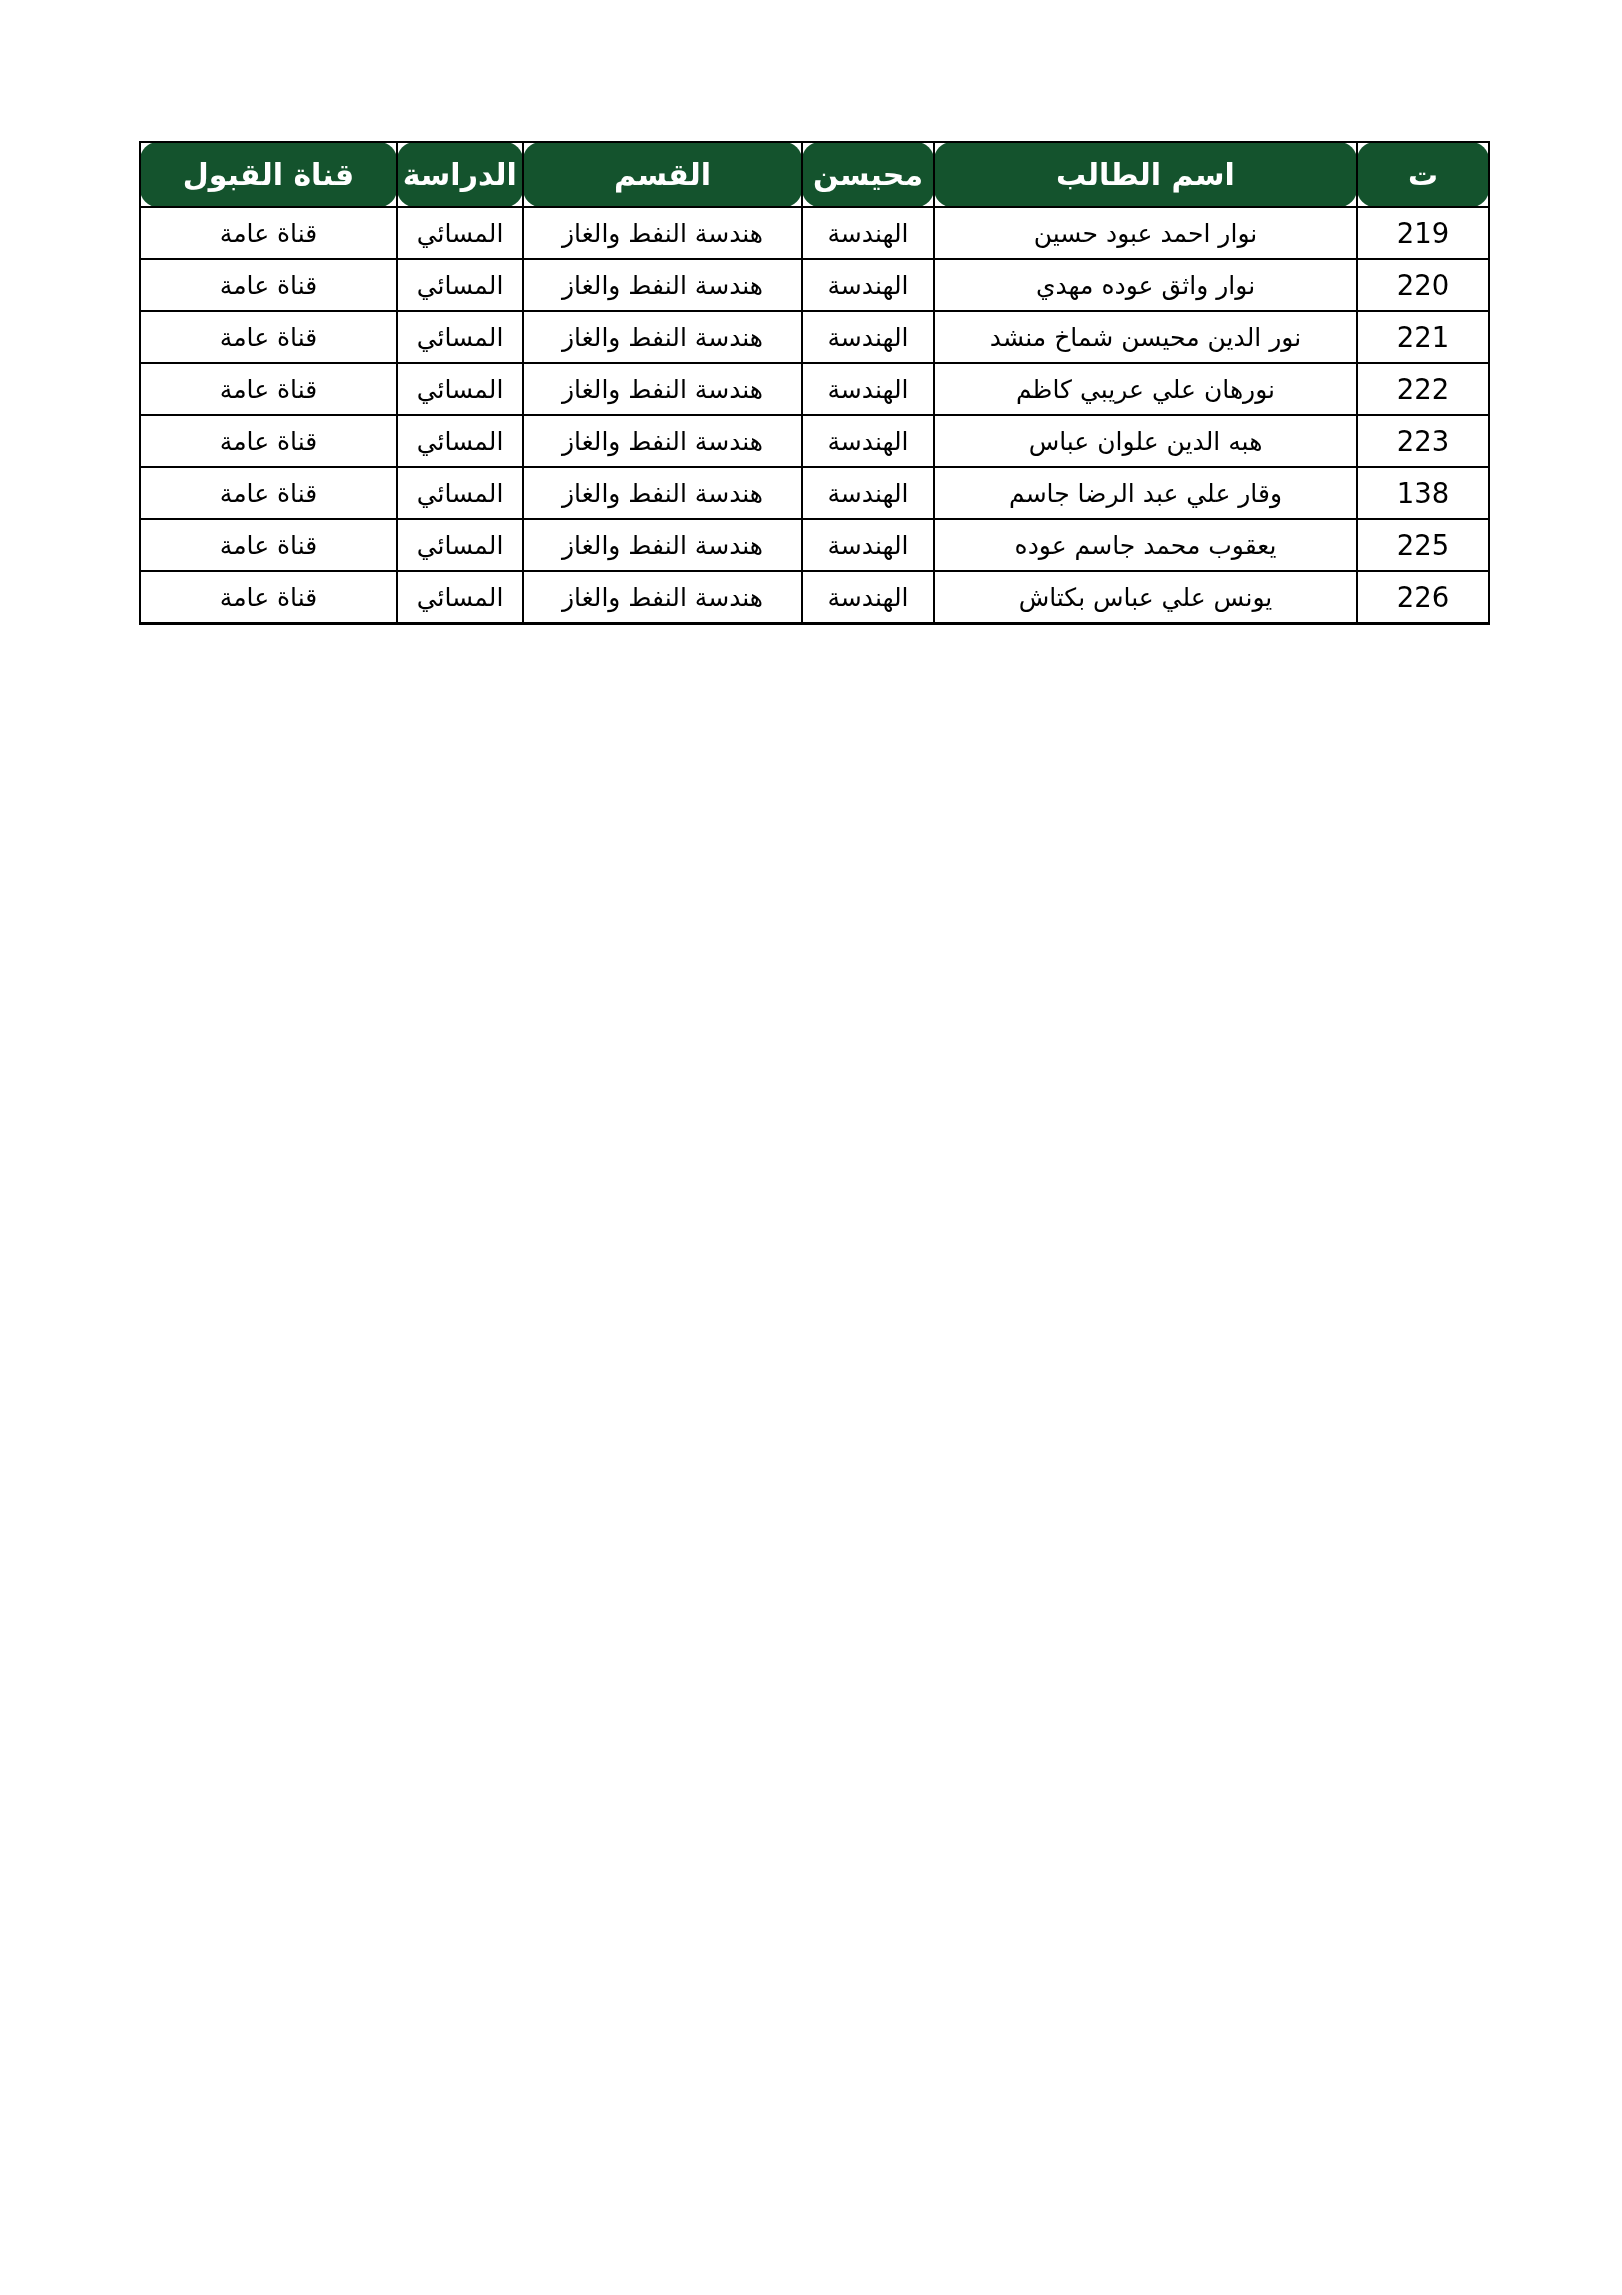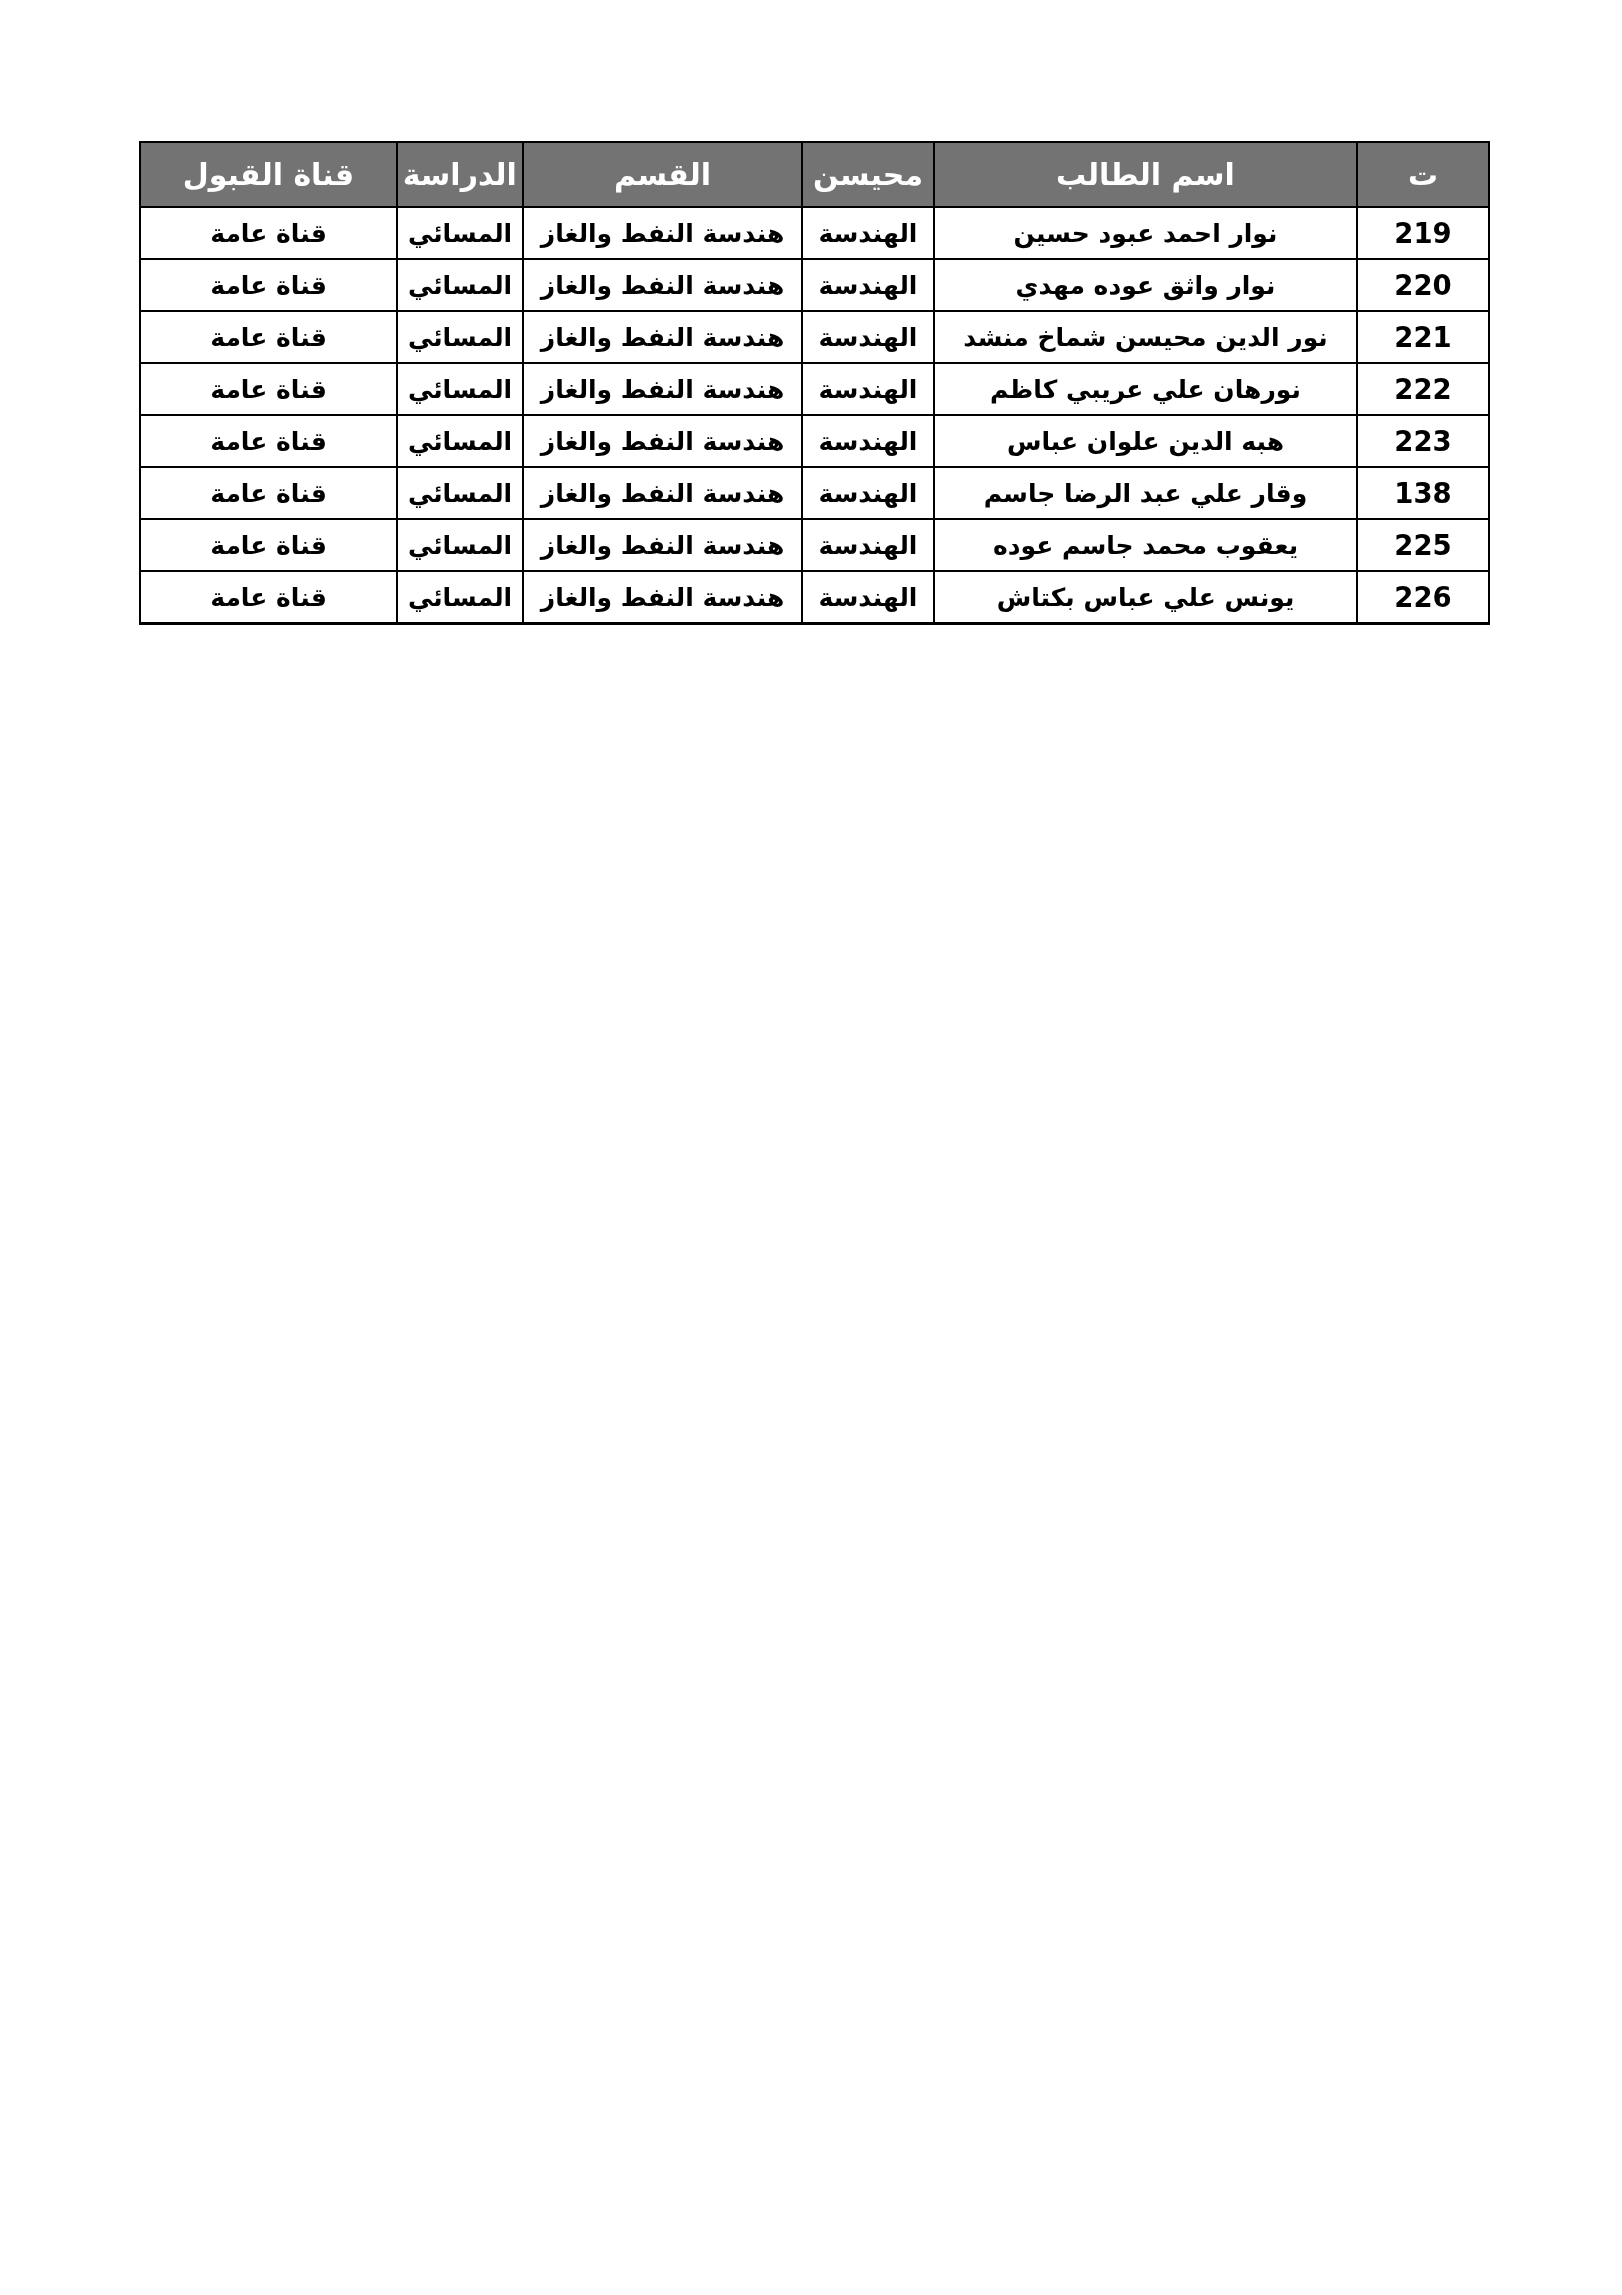--- a/index.html
+++ b/index.html
@@ -33,32 +33,33 @@
   table.students-table th,
   table.students-table td {
     border: 2px solid #000000;
     text-align: center;
     vertical-align: middle;
     overflow: hidden;
     white-space: nowrap;
     padding: 0 5.2px;
   }
   table.students-table thead th {
-    background: #737373;
+    background: #14532d;
     color: #ffffff;
     height: 63px;
     font-size: 30px;
     font-weight: bold;
+    border-radius: 18px;
   }
   table.students-table tbody td {
     background: #ffffff;
     color: #000000;
     height: 50px;
     font-size: 25px;
-    font-weight: bold;
+    font-weight: normal;
   }
   table.students-table tbody td.col-index {
     font-size: 27.5px;
   }
   table.students-table tbody tr:last-child td {
     border-bottom: 3.3px solid #000000;
   }
   col.col-index   { width: 132px; }
   col.col-name    { width: 423px; }
   col.col-college { width: 132px; }

